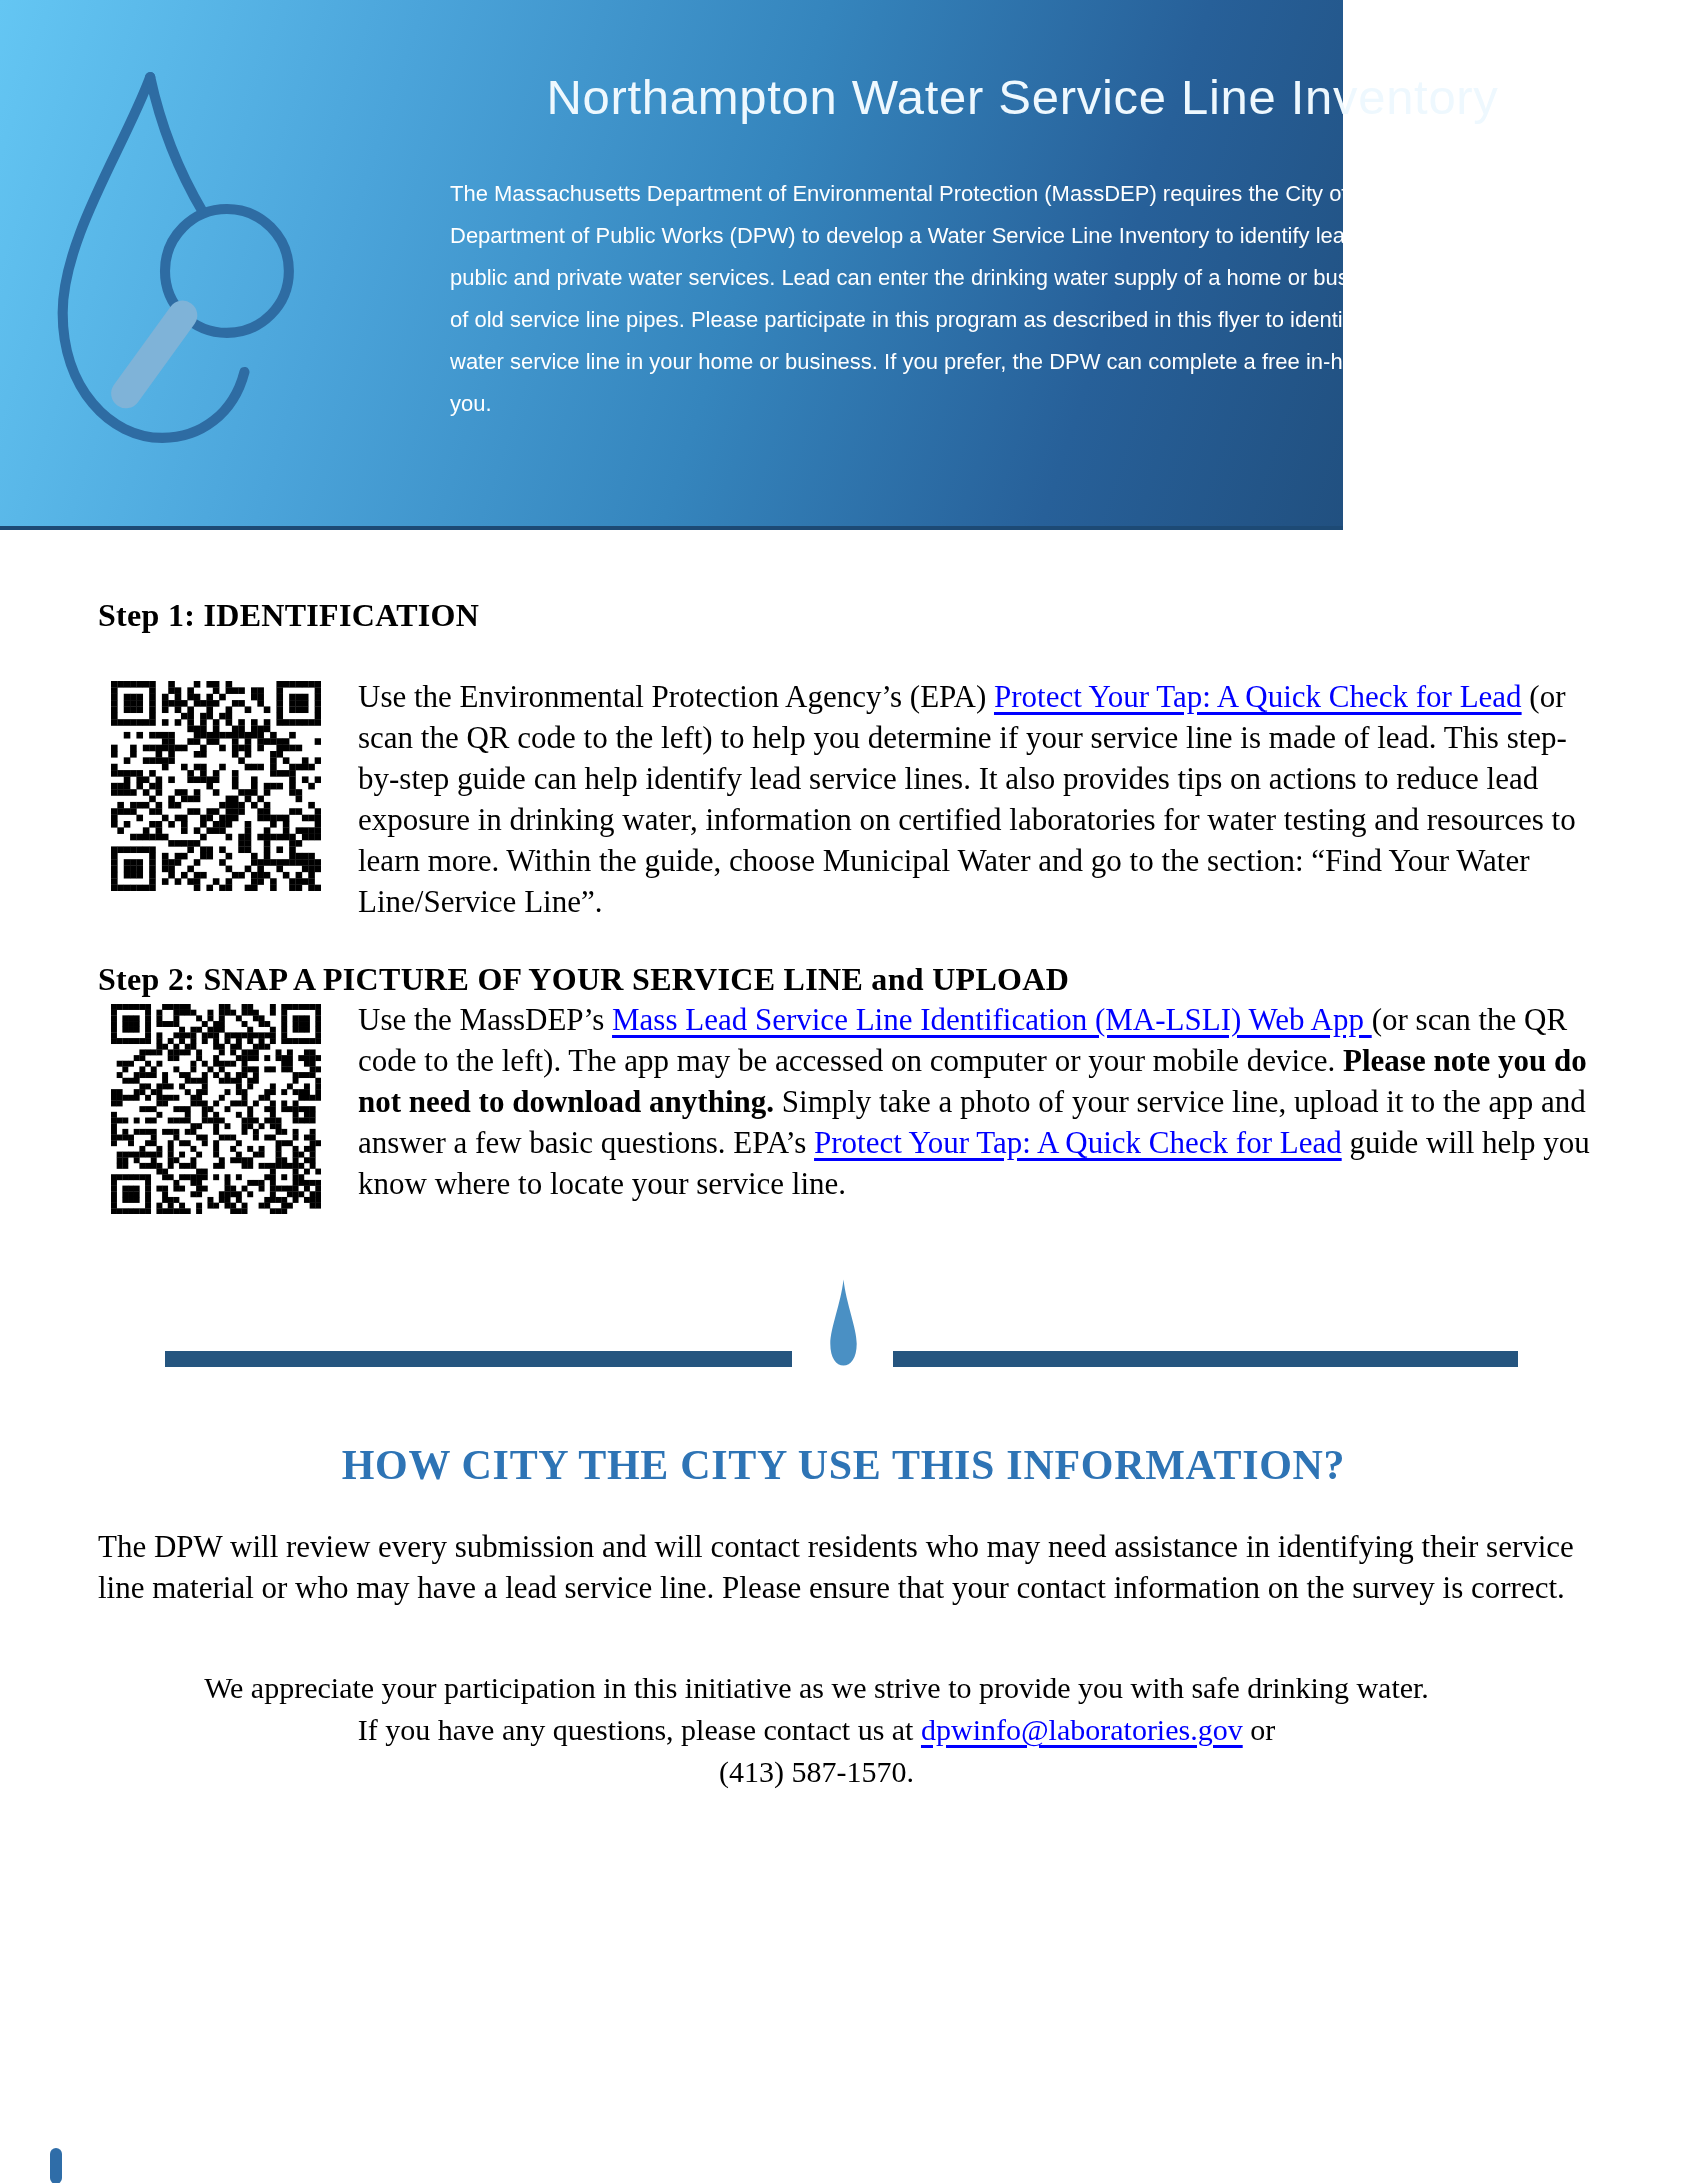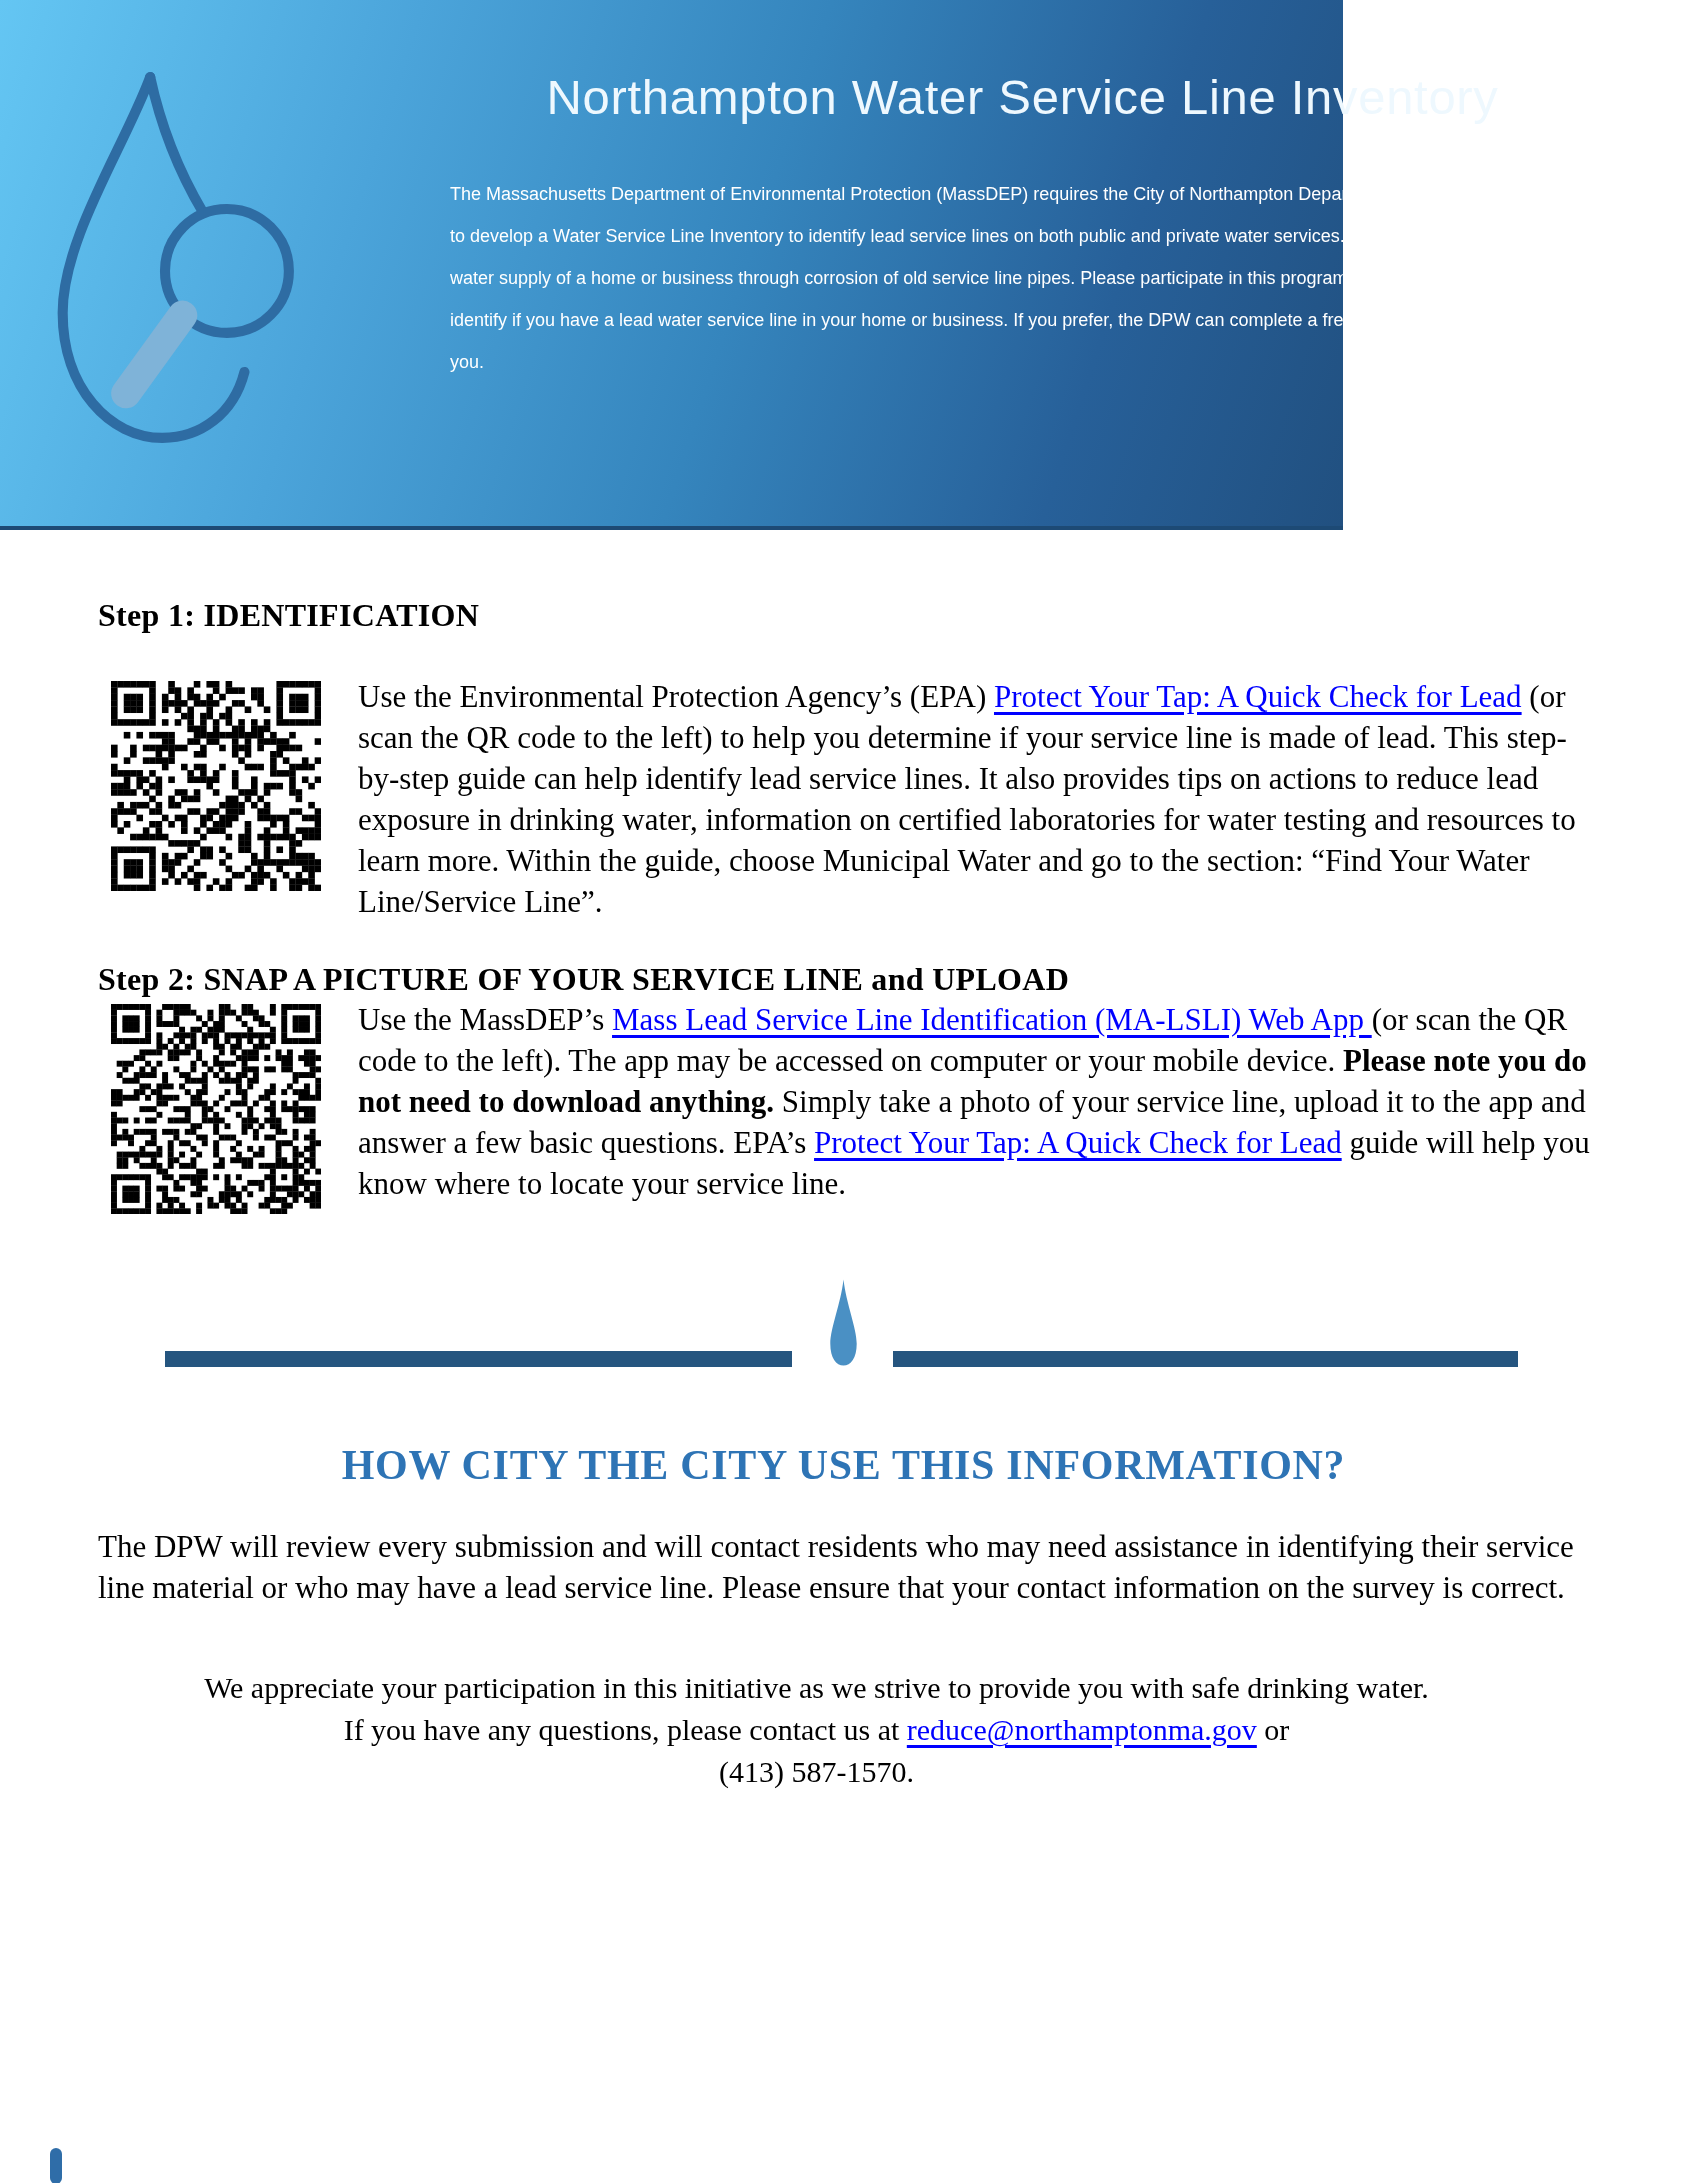--- a/index.html
+++ b/index.html
@@ -16,21 +16,21 @@
   }
   .header-logo { position:absolute; left:36px; top:69px; width:258px; height:377px; }
   .header-content { position:absolute; left:450px; top:0; width:1145px; }
   .header-title {
     margin-top:69px; text-align:center;
     font-family:"Liberation Sans", sans-serif; font-weight:400;
     font-size:49px; color:#eef8fe; letter-spacing:0.7px;
   }
   .header-par {
     margin-top:48px; font-family:"Liberation Sans", sans-serif;
-    font-size:18px; line-height:42px; color:#ffffff;
+    font-size:22px; line-height:42px; color:#ffffff;
   }
   
   .step-heading {
     position:absolute; left:98px; font-size:32px; font-weight:bold;
     letter-spacing:0.3px; white-space:nowrap;
   }
   #step1-heading { top:597px; }
   #step2-heading { top:961px; }
   .step-row { position:absolute; left:111px; right:94px; display:flex; gap:37px; }
   #step1-row { top:681px; }
@@ -1273,19 +1273,19 @@
   <path d="M28 2 C 24 38, 8 76, 8 99 C 8 121, 17 132, 28 132 C 39 132, 48 121, 48 99 C 48 76, 32 38, 28 2 Z" fill="#4a90c4"></path>
 </svg>
 <div class="divider-bar" id="divider-bar-right"></div>
 
 <div class="info-heading">HOW CITY THE CITY USE THIS INFORMATION?</div>
 <div class="info-par">The DPW will review every submission and will contact residents who may need assistance in identifying their service line material or who may have a lead service line. Please ensure that your contact information on the survey is correct.</div>
 
 <div class="closing">
   <div>We appreciate your participation in this initiative as we strive to provide you with safe drinking water.</div>
   <div>
-    <span>If you have any questions, please contact us at </span><span class="doclink">reduce@northamptonma.gov</span><span> or</span>
+    <span>If you have any questions, please contact us at </span><span class="doclink">dpwinfo@laboratories.gov</span><span> or</span>
   </div>
   <div>(413) 587-1570.</div>
 </div>
 
 <div class="footer-mark"></div>
 
 
 </body></html>

